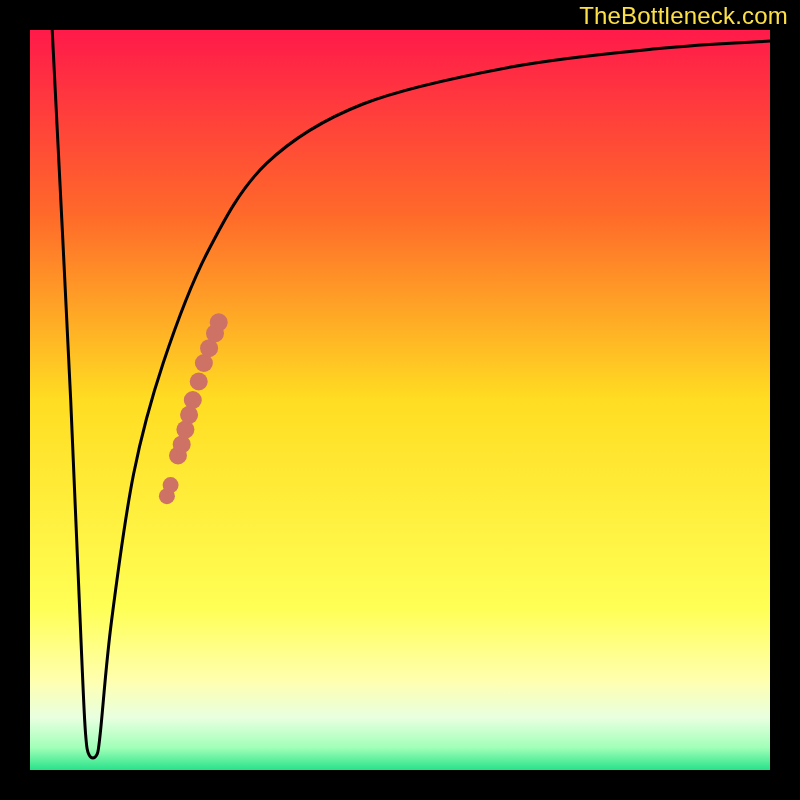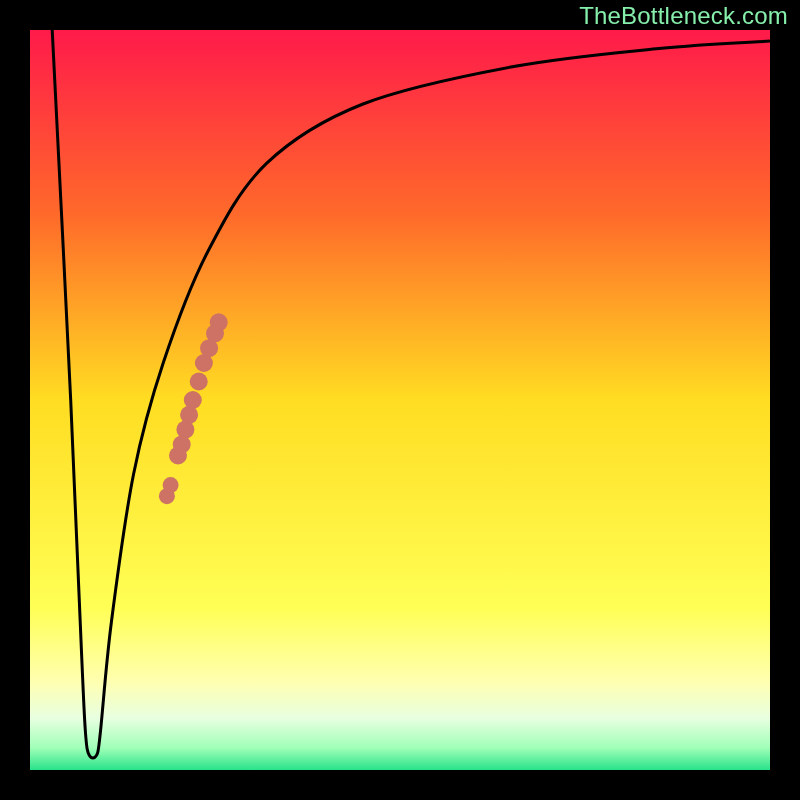--- a/index.html
+++ b/index.html
@@ -8,21 +8,21 @@
     height: 800px;
     background: #000;
     position: relative;
     font-family: Arial, Helvetica, sans-serif;
     overflow: hidden;
   }
   .attribution {
     position: absolute;
     top: 2px;
     right: 12px;
-    color: #86efac;
+    color: #fde047;
     font-size: 24px;
     font-weight: 500;
     letter-spacing: 0.2px;
     z-index: 50;
   }
   .plot-area {
     position: absolute;
     left: 30px;
     top: 30px;
     width: 740px;

